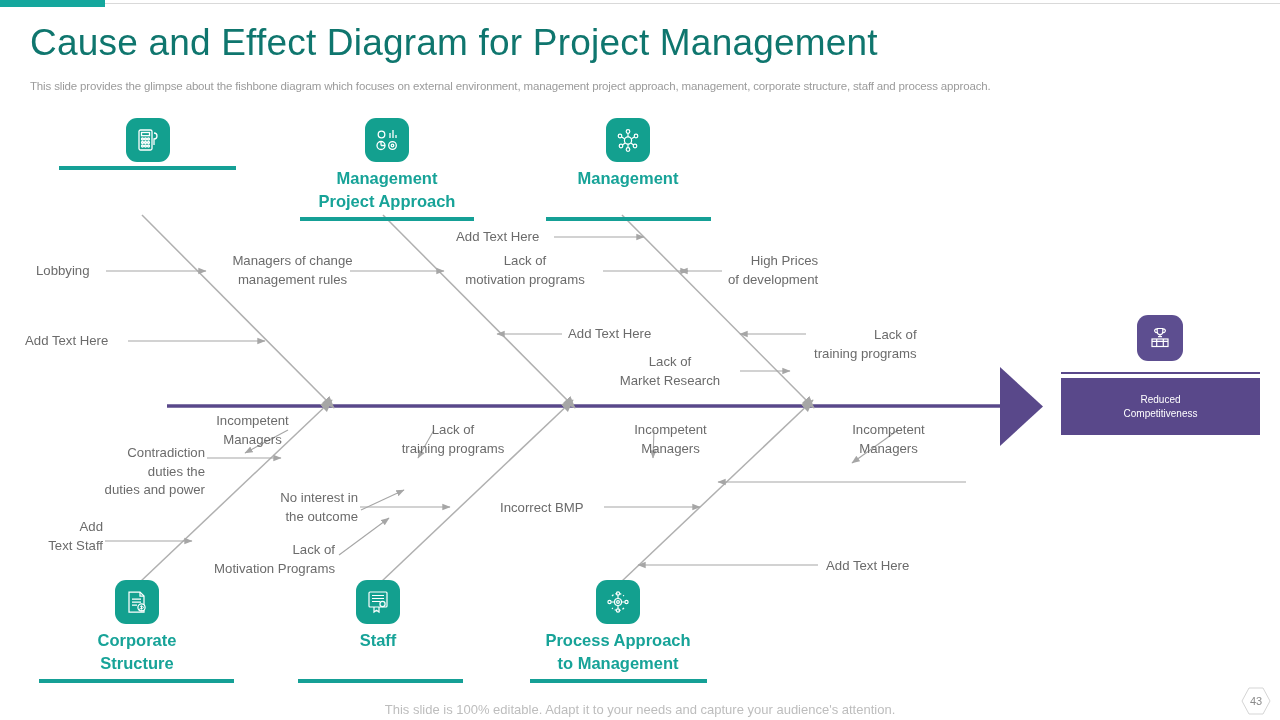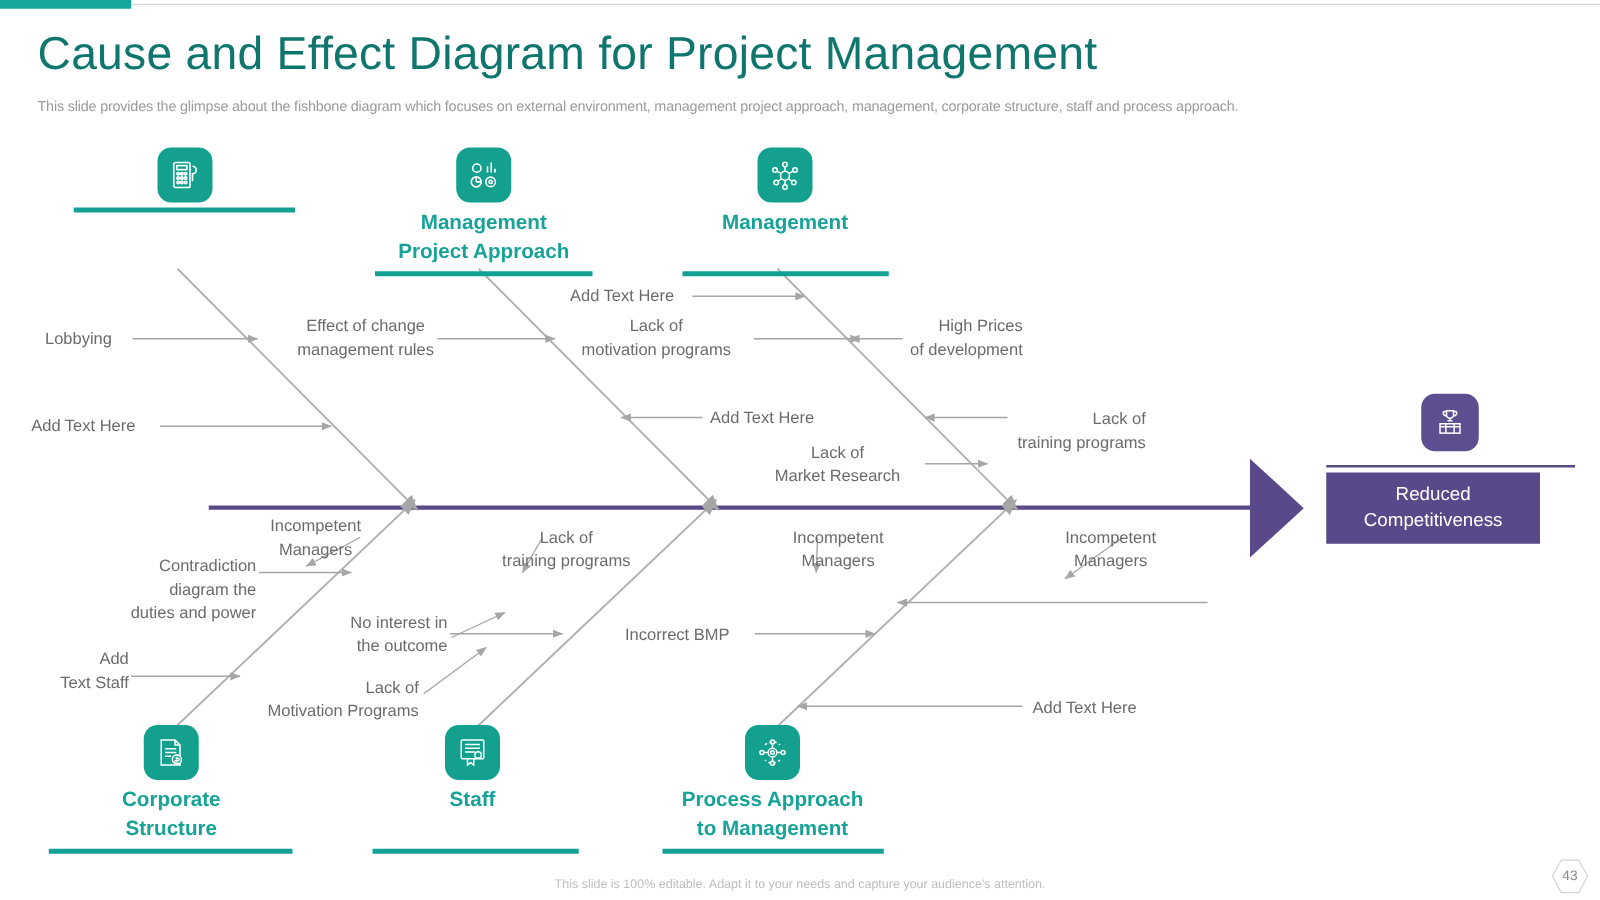--- a/index.html
+++ b/index.html
@@ -47,30 +47,30 @@
   .cause.r{text-align:right;}
   .cause.c{text-align:center;}
   .cause.l{text-align:right;}
 
   
   #result-icon{
     position:absolute;left:1137px;top:315px;width:46px;height:46px;
     border-radius:11px;background:#5d4e90;display:flex;align-items:center;justify-content:center;
   }
   #result-box{
-    position:absolute;left:1061px;top:378px;width:171px;height:57px;
+    position:absolute;left:1061px;top:378px;width:199px;height:57px;
     background:#59488a;color:#ffffff;display:flex;align-items:center;justify-content:center;
-    text-align:center;font-size:15px;line-height:1.35;
+    text-align:center;font-size:10px;line-height:1.35;
   }
   #result-box-topline{position:absolute;left:1061px;top:372px;width:199px;height:2px;background:#59488a;}
 
   
   #footer-note{
     position:absolute;left:0;top:702px;width:1280px;text-align:center;
-    font-size:10px;color:#bdbdbd;
+    font-size:13px;color:#bdbdbd;
   }
   #page-number-badge{
     position:absolute;left:1240px;top:686px;width:32px;height:30px;
     display:flex;align-items:center;justify-content:center;
   }
   #page-number-badge .hexsvg{position:absolute;left:0;top:0;}
   #page-number-text{position:relative;font-size:11px;color:#8a8a8a;}
 </style>
 </head>
 <body>
@@ -238,21 +238,21 @@
       <span>to Management</span>
     </div>
     <div class="cat-underline" style="width:177px;margin-left:2px;"></div>
   </div>
 
   <div class="cause l" style="left:36px;top:162px;">
     <span>Lobbying</span>
   </div>
 
   <div class="cause c" style="left:210px;top:152px;width:165px;">
-    <span>Effect of change</span><br>
+    <span>Managers of change</span><br>
     <span>management rules</span>
   </div>
 
   <div class="cause l" style="left:25px;top:232px;">
     <span>Add Text Here</span>
   </div>
 
   <div class="cause l" style="left:456px;top:128px;">
     <span>Add Text Here</span>
   </div>
@@ -281,21 +281,21 @@
     <span>Market Research</span>
   </div>
 
   <div class="cause c" style="left:190px;top:312px;width:125px;">
     <span>Incompetent</span><br>
     <span>Managers</span>
   </div>
 
   <div class="cause r" style="left:60px;top:344px;width:145px;">
     <span>Contradiction</span><br>
-    <span>diagram the</span><br>
+    <span>duties the</span><br>
     <span>duties and power</span>
   </div>
 
   <div class="cause r" style="left:15px;top:418px;width:88px;">
     <span>Add</span><br>
     <span>Text Staff</span>
   </div>
 
   <div class="cause r" style="left:235px;top:389px;width:123px;">
     <span>No interest in</span><br>

